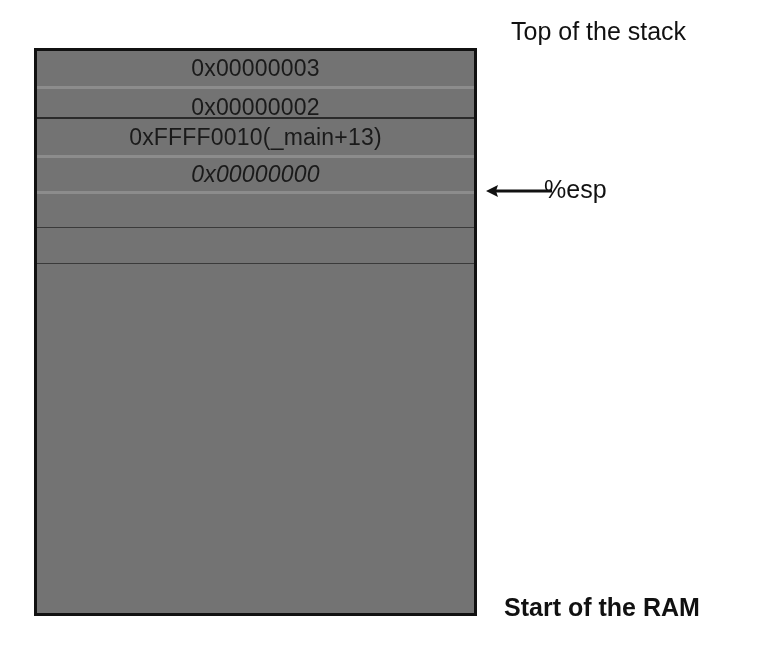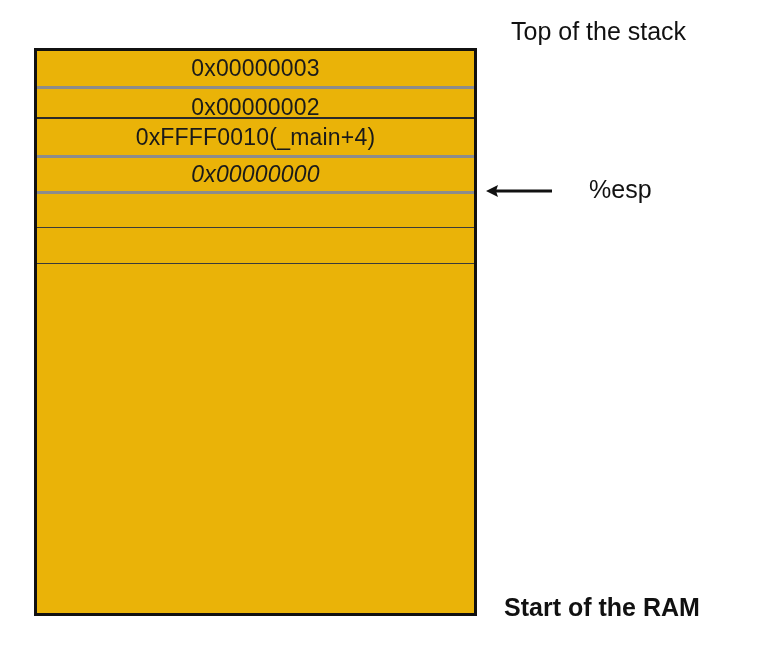--- a/index.html
+++ b/index.html
@@ -19,21 +19,21 @@
 
   
   #stack-box {
     position: absolute;
     left: 34px;
     top: 48px;
     width: 443px;
     height: 568px;
     box-sizing: border-box;
     border: 3px solid #111111;
-    background: #eab308;
+    background: #737373;
   }
 
   .stack-rows {
     position: absolute;
     left: 0;
     top: 0;
     right: 0;
     bottom: 0;
   }
 
@@ -84,21 +84,21 @@
     left: 511px;
     top: 19px;
     text-align: center;
   }
   #label-start-of-ram {
     left: 504px;
     top: 595px;
     font-weight: bold;
   }
   #label-esp {
-    left: 589px;
+    left: 544px;
     top: 177px;
   }
 
   
   #esp-arrow {
     position: absolute;
     left: 484px;
     top: 178px;
     width: 70px;
     height: 26px;
@@ -114,21 +114,21 @@
       <span class="cell-text">0x00000003</span>
     </div>
     <div class="sep sep-gray" style="top:35px;"></div>
 
     <div class="stack-cell" style="top:38px; height:36px;">
       <span class="cell-text">0x00000002</span>
     </div>
     <div class="sep sep-dark" style="top:66px;"></div>
 
     <div class="stack-cell" style="top:68px; height:36px;">
-      <span class="cell-text">0xFFFF0010(_main+4)</span>
+      <span class="cell-text">0xFFFF0010(_main+13)</span>
     </div>
     <div class="sep sep-gray" style="top:104px;"></div>
 
     <div class="stack-cell" style="top:107px; height:33px;font-style:italic;">
       <span class="cell-text">0x00000000</span>
     </div>
     <div class="sep sep-gray" style="top:140px;"></div>
 
     <div class="stack-cell" style="top:143px; height:33px;">
       <span class="cell-text"></span>

